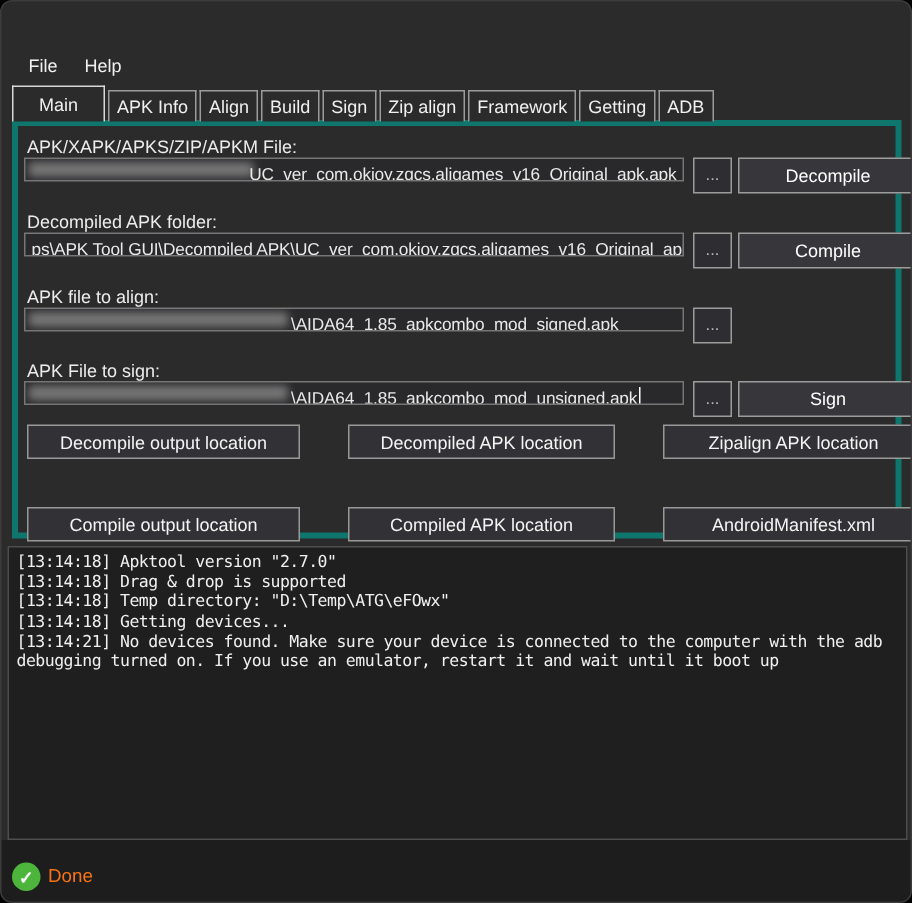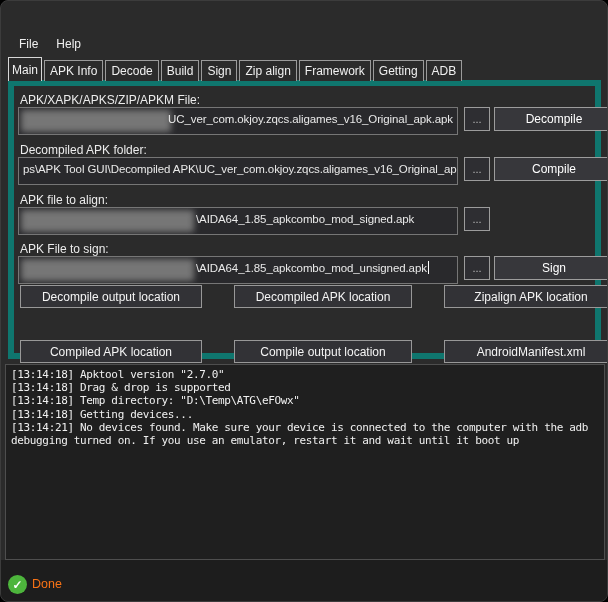--- a/index.html
+++ b/index.html
@@ -17,26 +17,26 @@
   .win-btn.min { font-size:14px; }
   .max-box { width:10px; height:10px; border:1px solid #555d6b; }
   
   .menubar { position:absolute; top:30px; left:0; right:0; height:26px; display:flex;
              align-items:center; padding-left:9px; }
   .menu-item { padding:3px 9px; color:#f0f0f0; font-size:12px; }
   
   .tabstrip { position:absolute; top:56px; left:7px; height:24px; display:flex; align-items:flex-end; z-index:3; }
   .tab { height:21px; border:1px solid #9b9b9b; border-bottom:none; background:#2b2b2b; color:#f0f0f0;
          font-size:12px; display:flex; align-items:center; padding:0 5px; margin-right:2px; white-space:nowrap; }
-  .tab.selected { height:24px; border-color:#d8d8d8; padding:0 3px; }
+  .tab.selected { height:24px; border-color:#d8d8d8; padding:0 17px; }
   
-  .tabpage { position:absolute; left:7px; top:79px; width:593px; height:279px; border:6px solid #0f766e;
+  .tabpage { position:absolute; left:7px; top:79px; width:593px; height:279px; border:4px solid #0f766e;
              background:#2b2b2b; }
   .f-label { position:absolute; left:6px; color:#ececec; font-size:12px; white-space:nowrap; }
-  .field { position:absolute; left:4px; width:440px; height:28px; background:#29292c;
+  .field { position:absolute; left:4px; width:440px; height:16px; background:#29292c;
            border:1px solid #767676; overflow:hidden;padding-left:17px; }
   .redact { position:absolute; top:2px; bottom:2px; left:2px; background:#767676; filter:blur(3px);
             border-radius:2px; }
   .redact.w1 { width:150px; }
   .redact.w3 { width:173px; }
   .fv { position:absolute; top:0; line-height:22px; font-size:11.5px; color:#e9e9e9; white-space:nowrap;
         letter-spacing:-0.1px; }
   .fv.anchor-right { right:4px; }
   .fv.anchor-left { left:4px; }
   .fv.after-blur { left:177px; }
@@ -69,21 +69,21 @@
 
 
   <div class="menubar">
     <span class="menu-item">File</span>
     <span class="menu-item">Help</span>
   </div>
 
   <div class="tabstrip">
     <div class="tab selected">Main</div>
     <div class="tab">APK Info</div>
-    <div class="tab">Decode</div>
+    <div class="tab">Align</div>
     <div class="tab">Build</div>
     <div class="tab">Sign</div>
     <div class="tab">Zip align</div>
     <div class="tab">Framework</div>
     <div class="tab">Getting</div>
     <div class="tab">ADB</div>
   </div>
 
   <div class="tabpage">
 
@@ -114,22 +114,22 @@
       <div class="redact w3"></div>
       <span class="fv after-blur"><span>\AIDA64_1.85_apkcombo_mod_unsigned.apk</span><span class="caret"></span></span>
     </div>
     <div class="btn browse" style="top:170px">...</div>
     <div class="btn action" style="top:170px">Sign</div>
 
     <div class="shortcut-grid">
       <div class="grid-btn">Decompile output location</div>
       <div class="grid-btn">Decompiled APK location</div>
       <div class="grid-btn">Zipalign APK location</div>
+      <div class="grid-btn">Compile output location</div>
       <div class="grid-btn">Compiled APK location</div>
-      <div class="grid-btn">Compile output location</div>
       <div class="grid-btn">AndroidManifest.xml</div>
       <div class="grid-btn">Apktool.yml</div>
       <div class="grid-btn light">Main activity smali</div>
     </div>
   </div>
 
   <div class="logarea">[13:14:18] Apktool version "2.7.0"
 [13:14:18] Drag &amp; drop is supported
 [13:14:18] Temp directory: "D:\Temp\ATG\eFOwx"
 [13:14:18] Getting devices...

